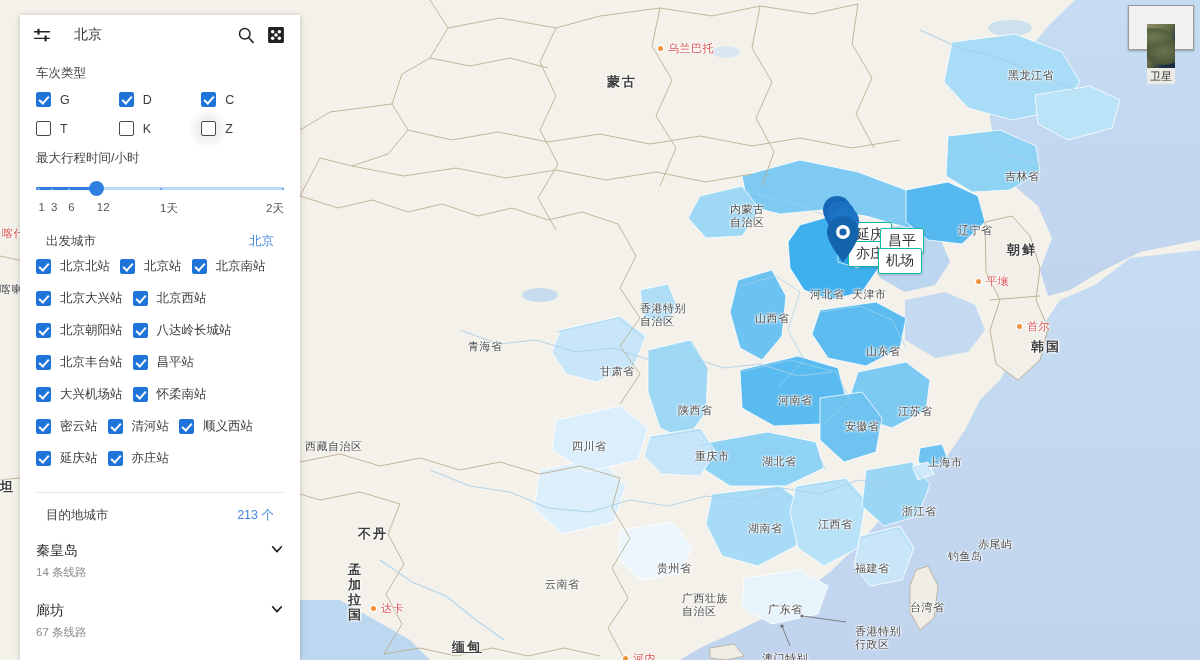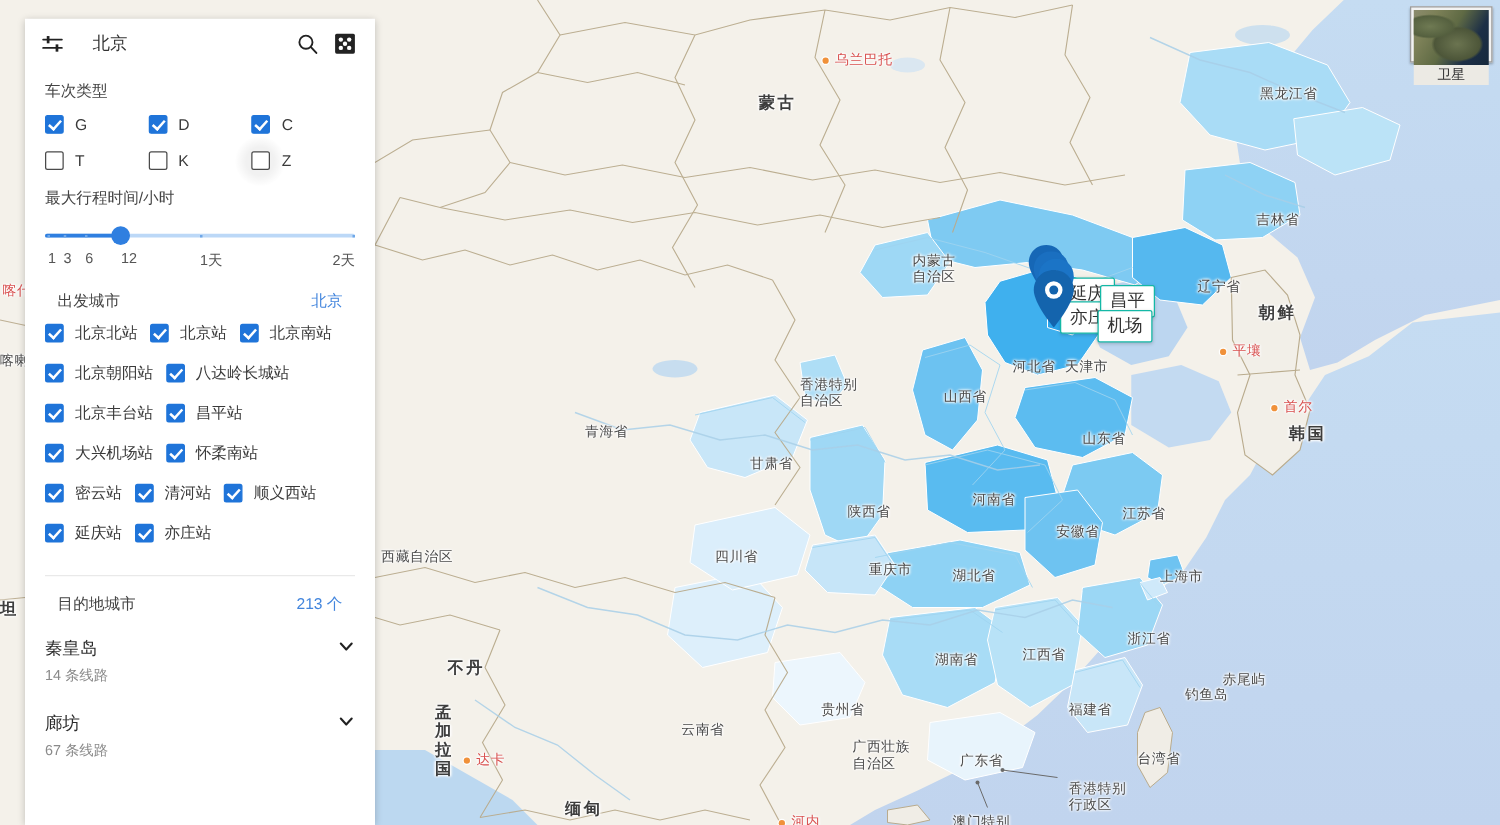--- a/index.html
+++ b/index.html
@@ -26,21 +26,21 @@
   .maplabel.cap { color: #d8504f; font-size: 11px; }
   .maplabel.country { color: #3d3d3d; font-size: 13px; font-weight: bold; letter-spacing: 2px; }
   .capdot { position: absolute; width: 5px; height: 5px; background: #f0913a; border-radius: 50%; box-shadow: 0 0 0 1px #fff; }
 
   
   #sat-toggle {
     position: absolute; top: 5px; right: 6px;
     width: 66px; height: 45px;
     border: 1px solid #9a9a9a;
     background: #f2f2f2;
-    padding: 2px;
+    padding: 18px;
     box-shadow: 0 1px 2px rgba(0,0,0,.3);
     cursor: pointer;
   }
   #sat-thumb {
     width: 100%; height: 44px;
     background:
       radial-gradient(ellipse 30px 14px at 22% 30%, #6f7a53 0%, #55603f 60%, transparent 70%),
       radial-gradient(ellipse 26px 18px at 58% 62%, #6b7450 0%, #4d5639 70%, transparent 80%),
       linear-gradient(120deg, #8b8b6d 0%, #7d8158 22%, #5f6a44 48%, #1d2f46 74%, #16283c 100%);
   }
@@ -344,21 +344,21 @@
         <div class="maplabel" style="left: 762px; top: 652px;">澳门特别</div>
         <div class="maplabel" style="left: 948px; top: 550px;">钓鱼岛</div>
         <div class="maplabel" style="left: 978px; top: 538px;">赤尾屿</div>
         <div class="maplabel country" style="left: 358px; top: 527px;">不丹</div>
         <div class="maplabel country" style="left: 348px; top: 563px;">孟
 加
 拉
 国</div>
         <div class="maplabel cap" style="left: 381px; top: 602px;">达卡</div>
         <div class="capdot" style="left: 371px; top: 606px;"></div>
-        <div class="maplabel country" style="left: 452px; top: 640px;">缅甸</div>
+        <div class="maplabel country" style="left: 452px; top: 640px; text-decoration: underline;">缅甸</div>
         <div class="maplabel cap" style="left: 633px; top: 652px;">河内</div>
         <div class="capdot" style="left: 623px; top: 656px;"></div>
         <div class="maplabel cap" style="left: 2px; top: 227px;">喀什</div>
         <div class="maplabel" style="left: 0px; top: 283px;">喀喇吉</div>
         <div class="maplabel country" style="left: 0px; top: 480px;">坦</div>
       </div>
 
     <div class="mk" style="left:0;top:0">
       <div id="marker-labels">
           <div class="mlabel" style="left: 848px; top: 222px;">延庆</div>
@@ -495,20 +495,30 @@
               <span class="lab">北京站</span>
             </div>
             <div class="cb on">
               <span class="box"></span>
               <span class="lab">北京南站</span>
             </div>
           </div>
           <div class="strow">
             <div class="cb on">
               <span class="box"></span>
+              <span class="lab">北京大兴站</span>
+            </div>
+            <div class="cb on">
+              <span class="box"></span>
+              <span class="lab">北京西站</span>
+            </div>
+          </div>
+          <div class="strow">
+            <div class="cb on">
+              <span class="box"></span>
               <span class="lab">北京朝阳站</span>
             </div>
             <div class="cb on">
               <span class="box"></span>
               <span class="lab">八达岭长城站</span>
             </div>
           </div>
           <div class="strow">
             <div class="cb on">
               <span class="box"></span>

